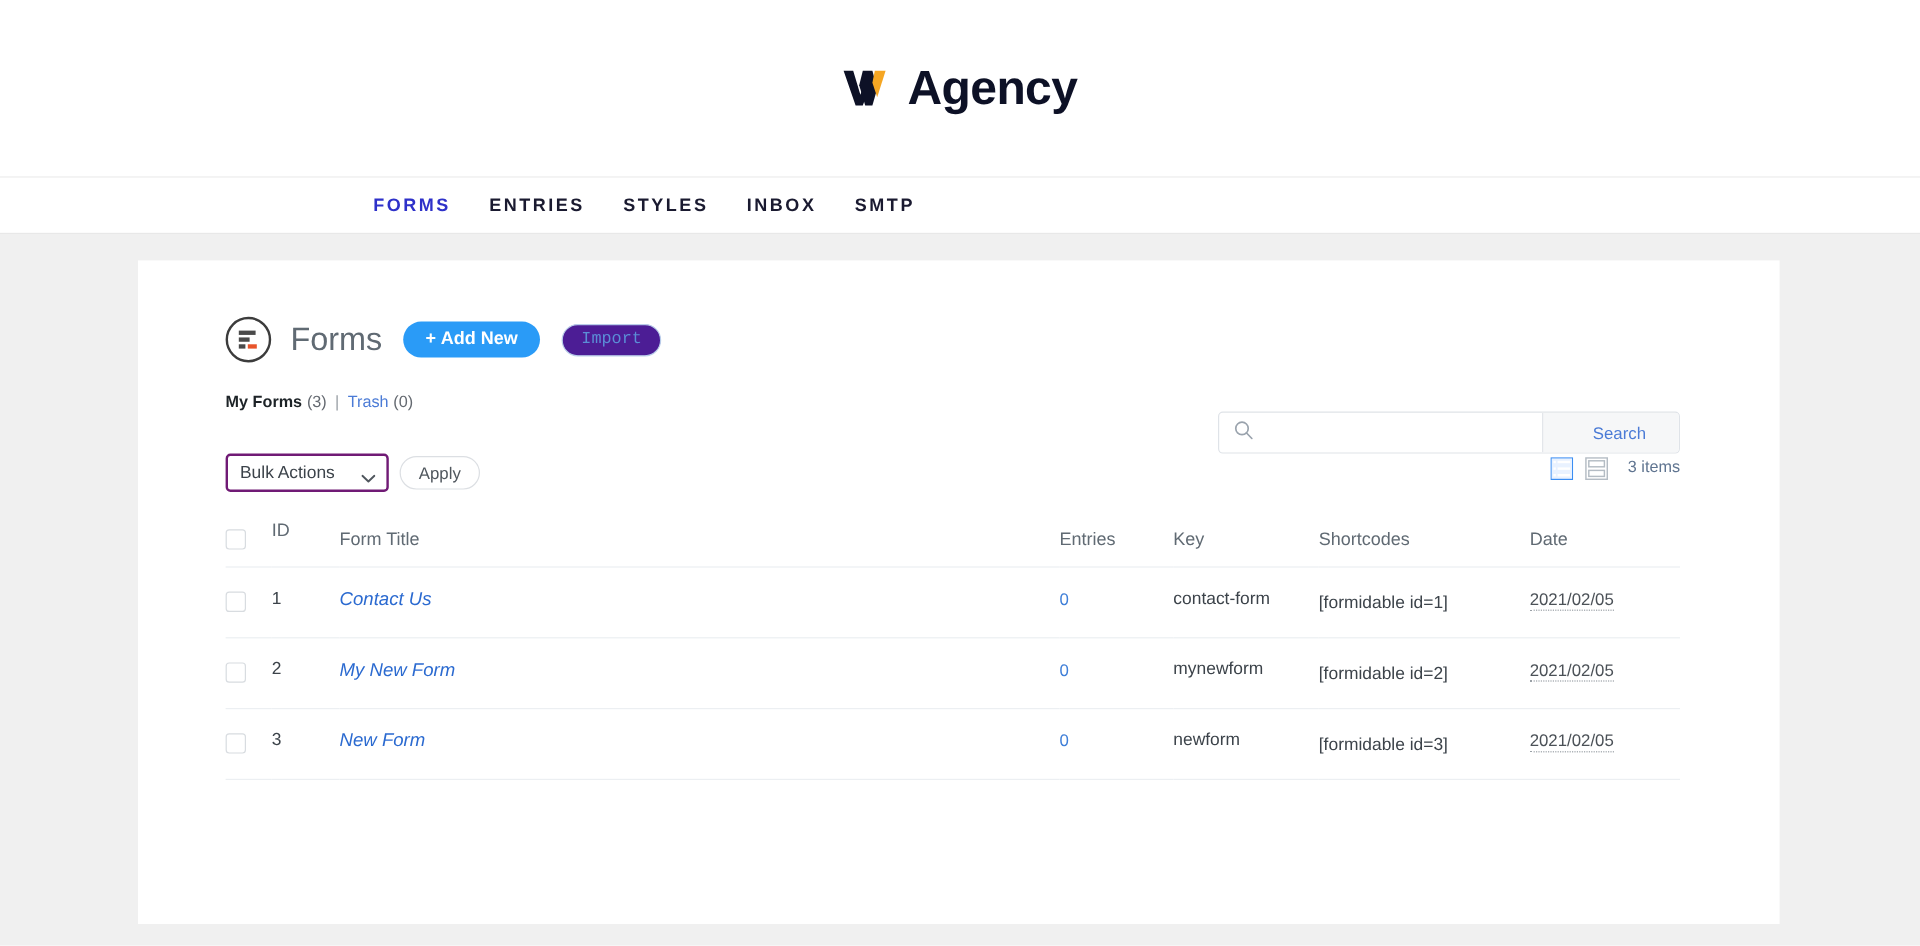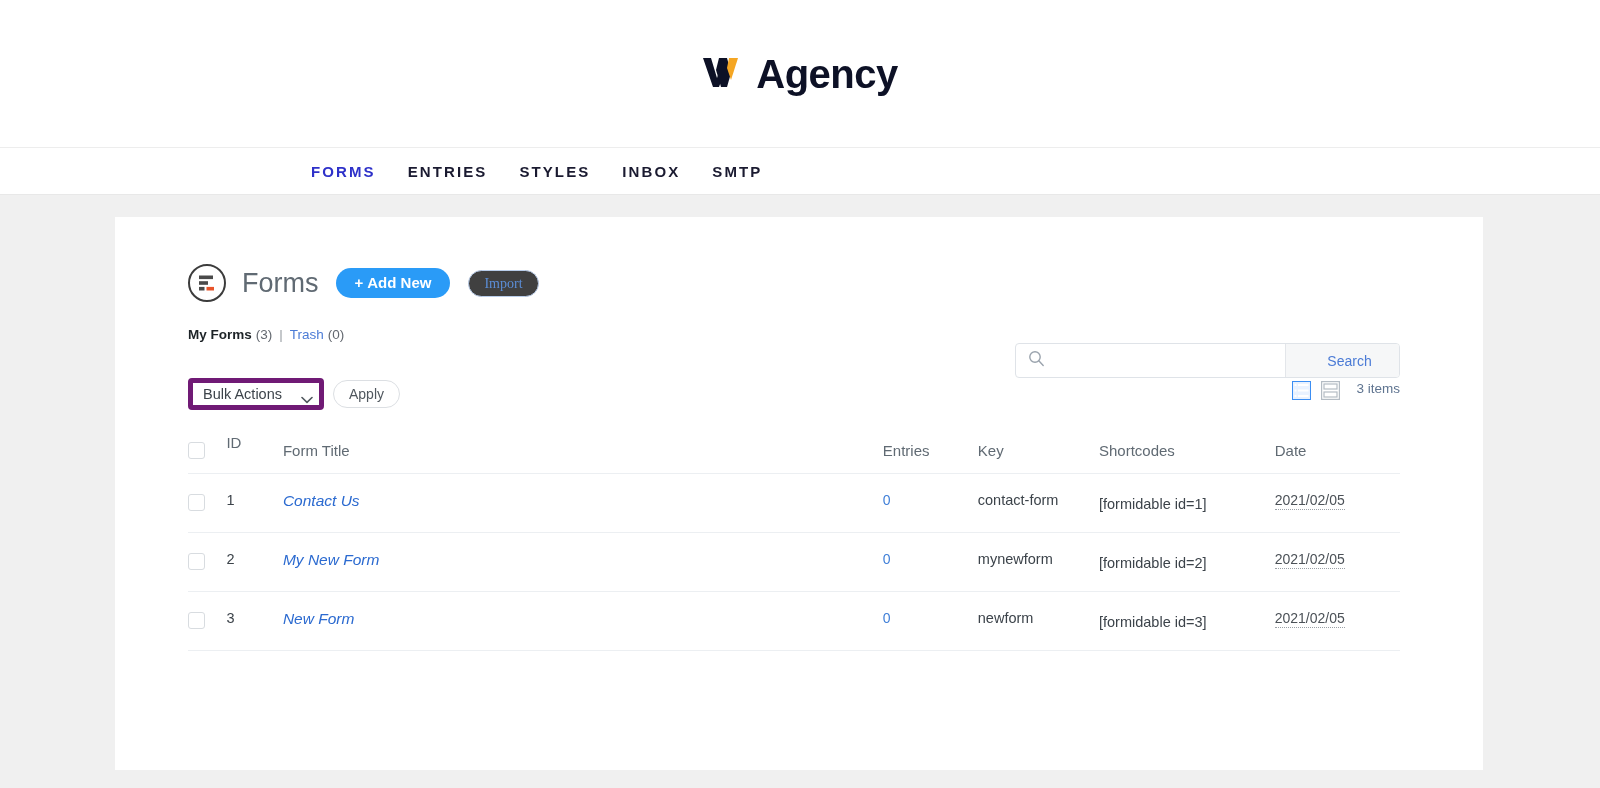--- a/index.html
+++ b/index.html
@@ -16,21 +16,21 @@
   
   .site-header {
     background: #ffffff;
     height: 147px;
     display: flex;
     align-items: center;
     justify-content: center;
   }
   .brand {
     display: flex;
-    align-items: flex-start;
+    align-items: flex-end;
     gap: 6px;
     user-select: none;
   }
   .brand-mark { display: block; }
   .brand-text {
     font-size: 40px;
     font-weight: bold;
     letter-spacing: -0.5px;
     color: #0d1126;
     line-height: 1;
@@ -103,31 +103,31 @@
     padding: 0 19px;
     height: 30px;
     line-height: 30px;
     cursor: pointer;
     white-space: nowrap;
     font-family: "Liberation Sans", sans-serif;
   }
   .btn-add .plus { font-weight: bold; margin-right: 4px; }
   .btn-import {
     margin-left: 18px;
-    background: #404040;
+    background: #4c1d95;
     color: #5b8dd6;
     border: 1px solid #b9cdea;
     border-radius: 20px;
     font-size: 14px;
     padding: 0 15px;
     height: 27px;
     line-height: 25px;
     cursor: pointer;
     white-space: nowrap;
-    font-family: Liberation Serif, serif;
+    font-family: Liberation Mono, monospace;
     text-align: right;
   }
 
   
   .subsub {
     margin-top: 24px;
     font-size: 13.5px;
     color: #3c434a;
     display: flex;
     align-items: baseline;
@@ -183,21 +183,21 @@
   .toolbar {
     margin-top: 36px;
     display: flex;
     align-items: center;
     height: 32px;
     position: relative;
   }
   .bulk-select {
     appearance: none;
     -webkit-appearance: none;
-    border: 5px solid #701a75;
+    border: 2px solid #701a75;
     border-radius: 4px;
     background: #ffffff;
     height: 32px;
     width: 136px;
     padding: 0 10px;
     font-size: 14.5px;
     color: #3c434a;
     font-family: "Liberation Sans", sans-serif;
     cursor: pointer;
   }

